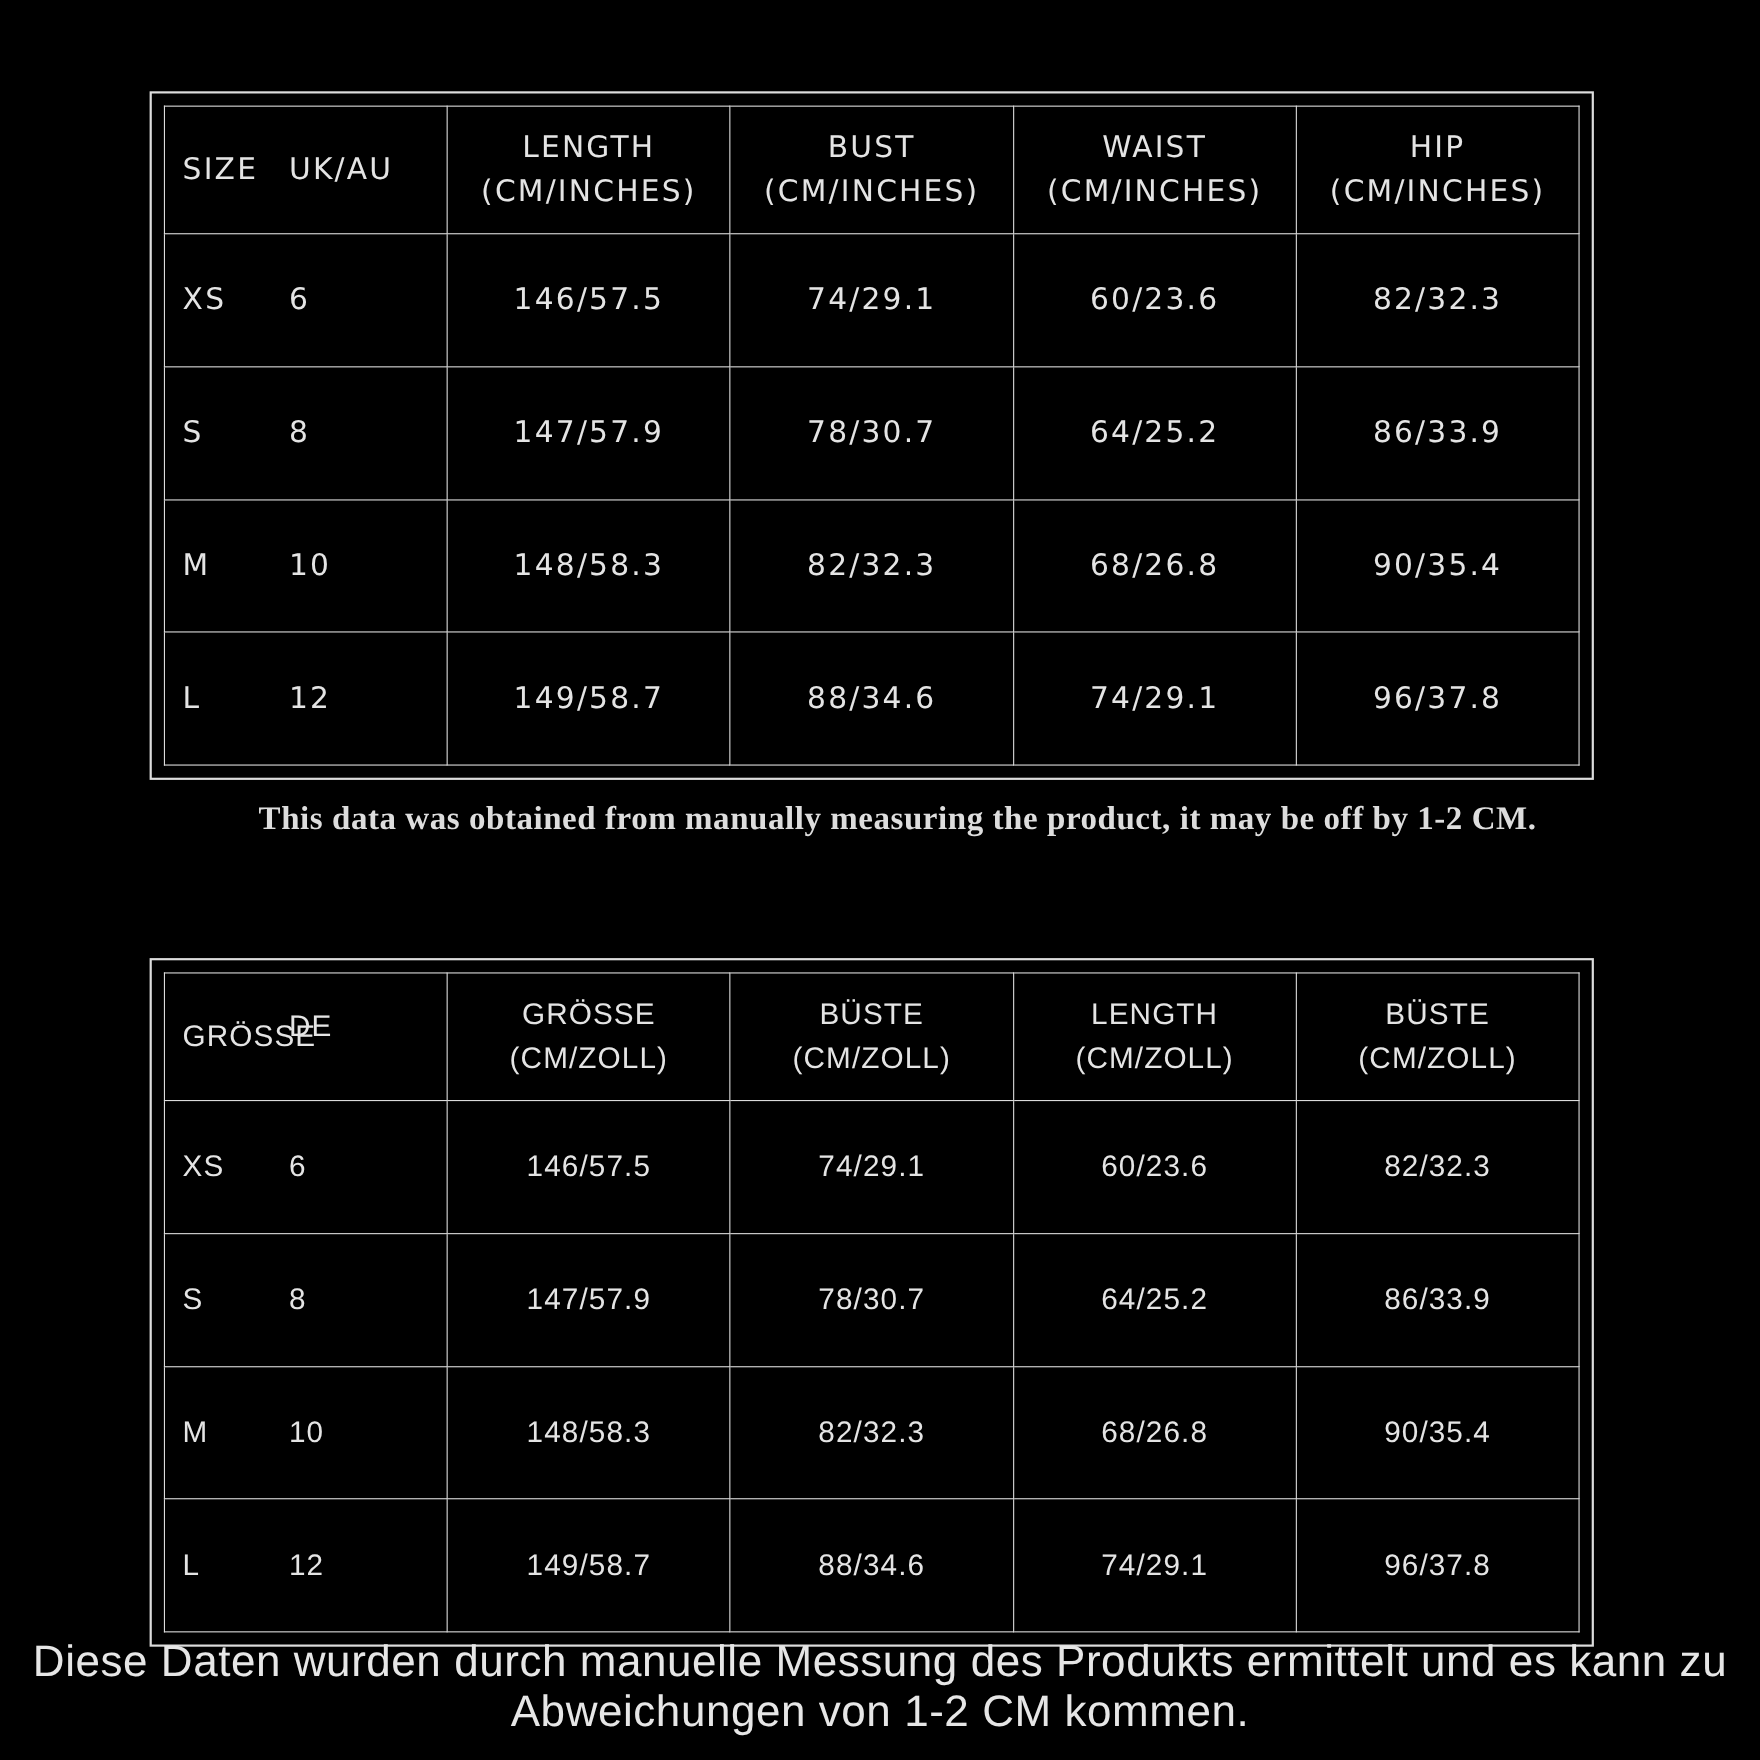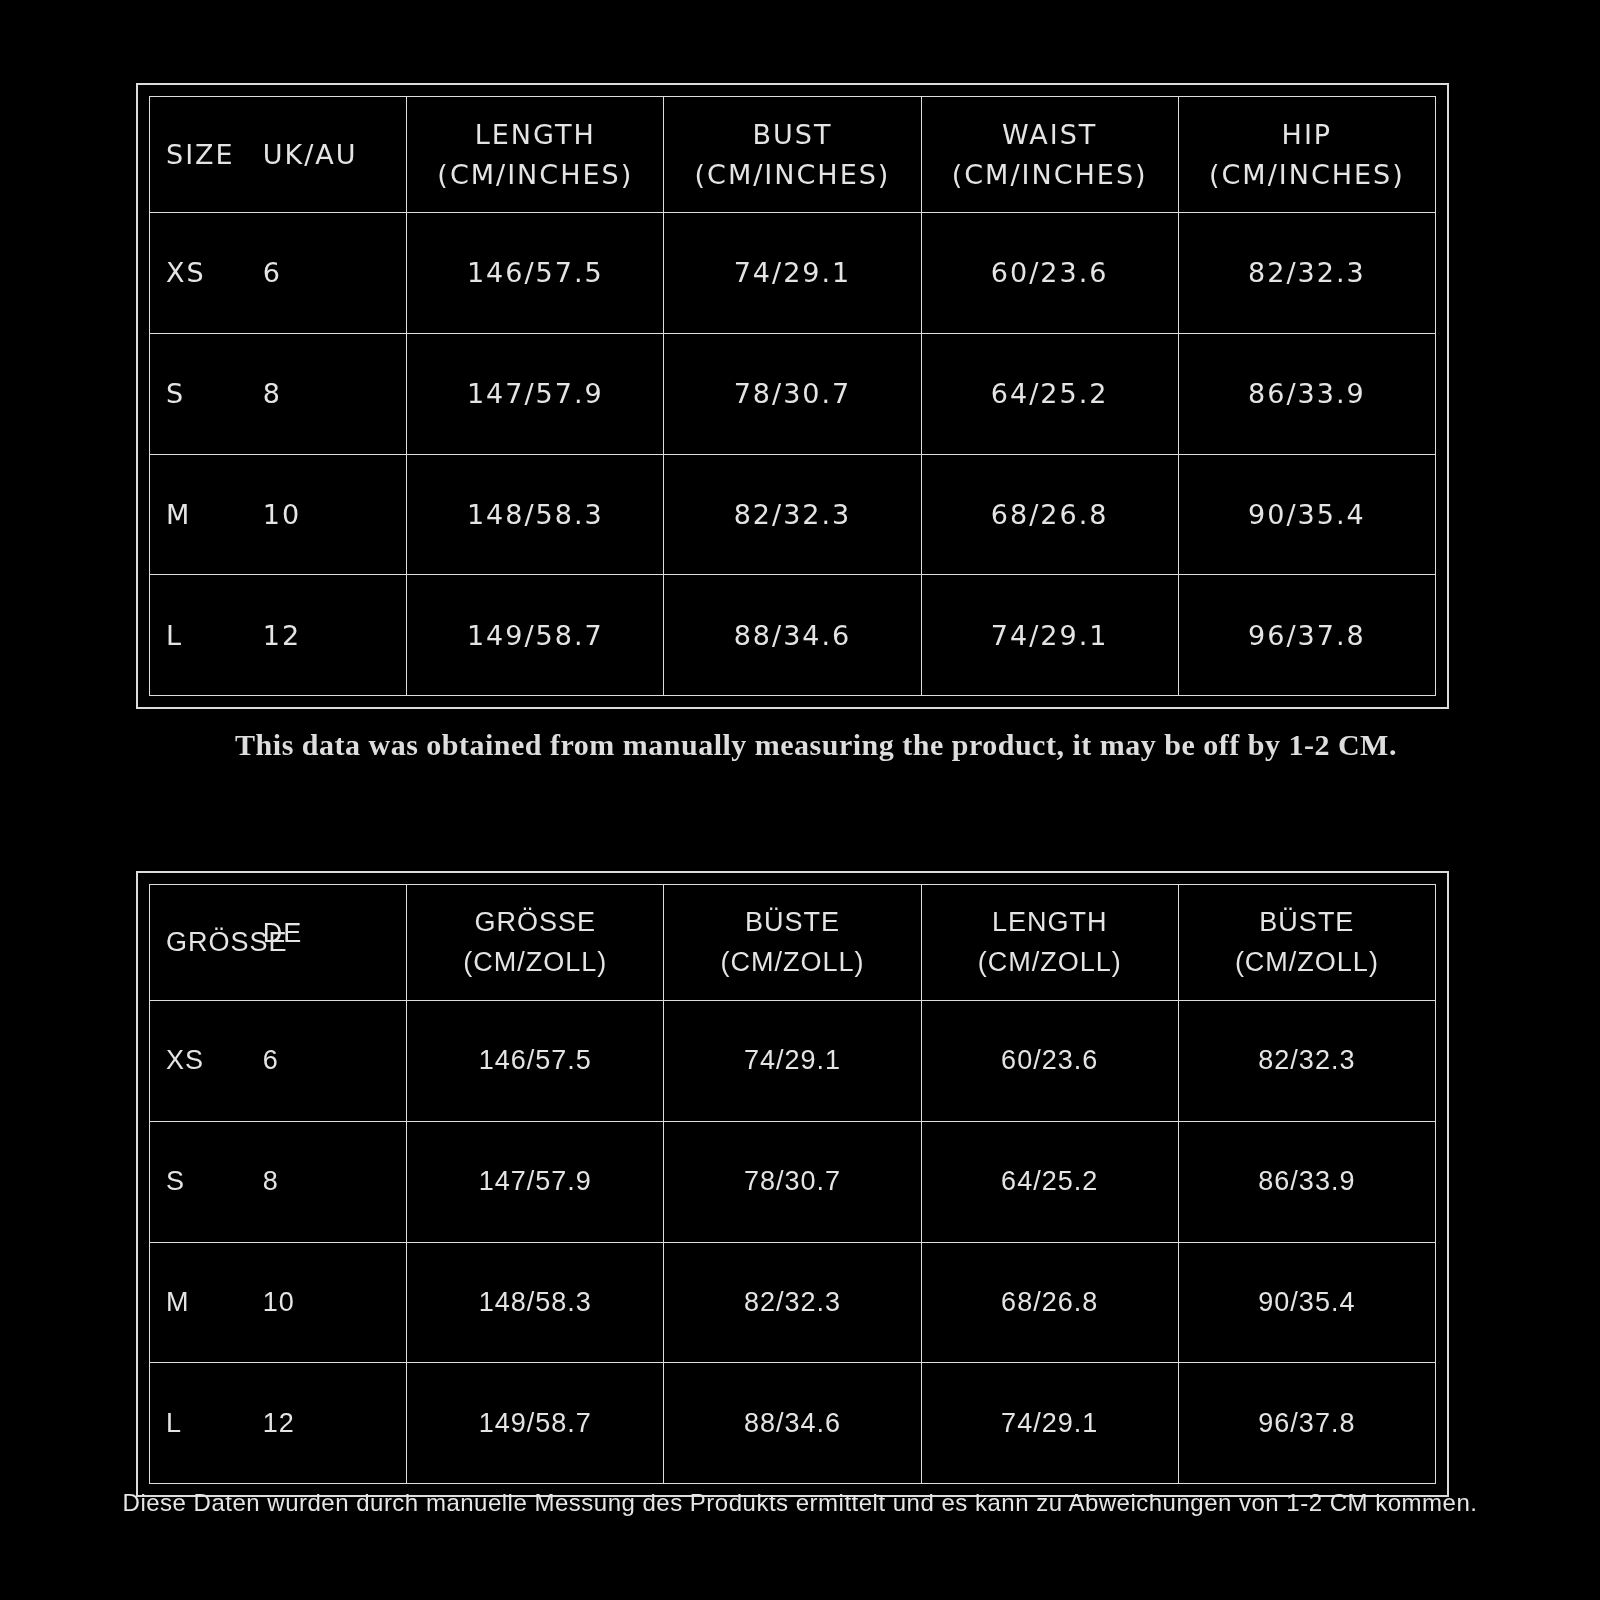--- a/index.html
+++ b/index.html
@@ -70,21 +70,21 @@
     font-family: "Liberation Serif", serif;
     font-weight: bold;
     font-size: 30px;
     color: #dddddd;
     letter-spacing: 0.5px;
     padding-left: 32px;
   }
   .note.de {
     top: 1489px;
     font-family: "Liberation Sans", sans-serif;
-    font-size: 24px;
+    font-size: 40px;
     color: #e6e6e6;
     letter-spacing: 0.5px;
   }
 </style>
 </head>
 <body>
 
 <div class="table-wrap en">
   <table class="size-table t-en">
     <tbody>

